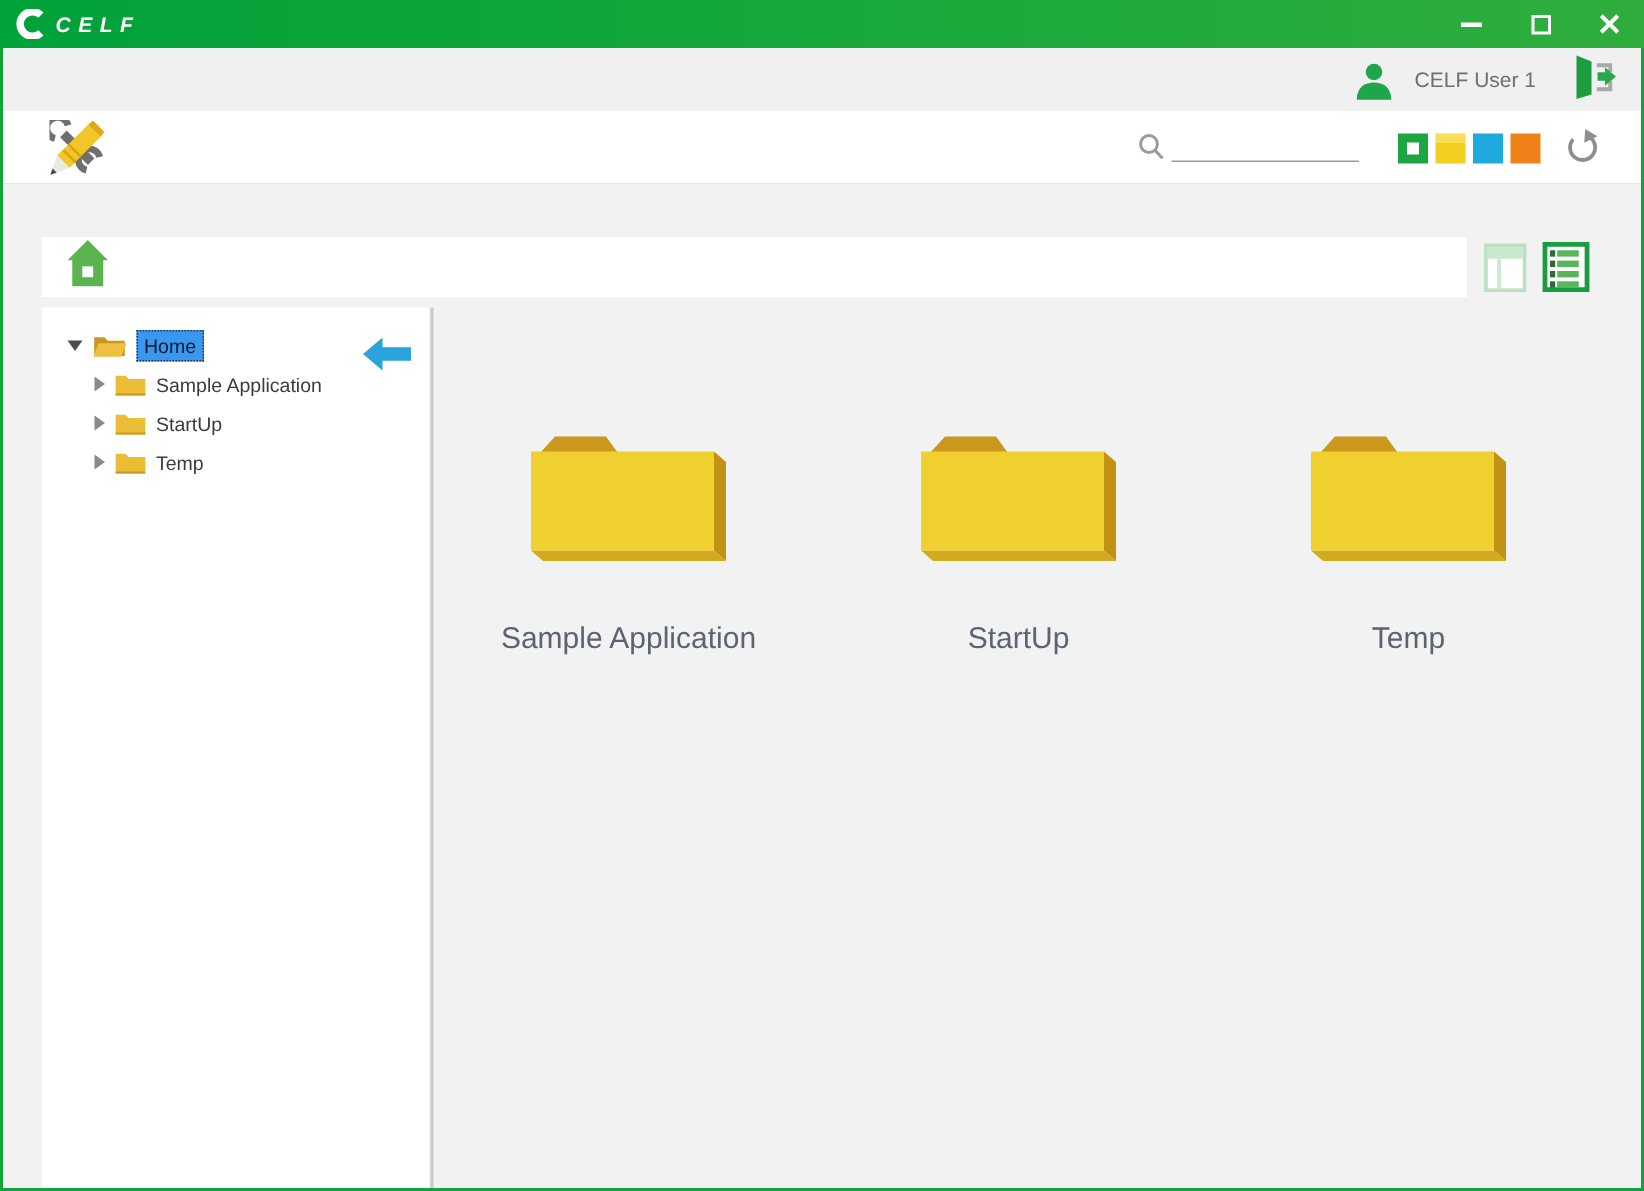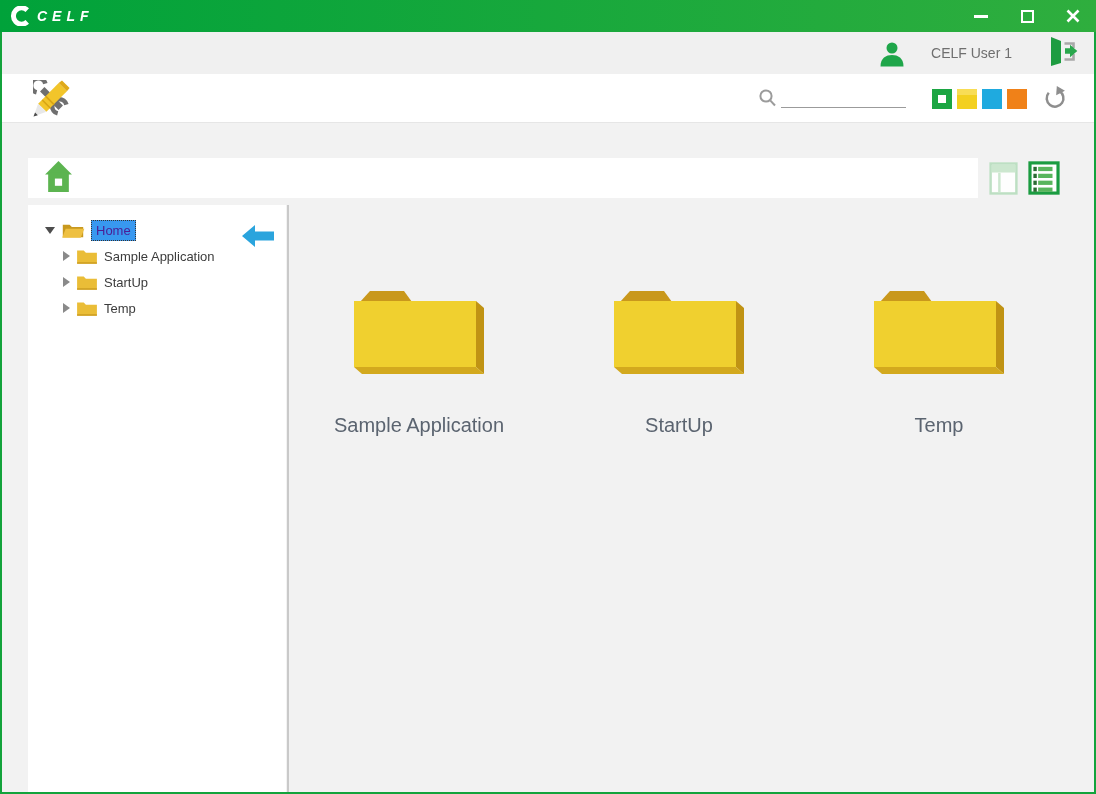--- a/index.html
+++ b/index.html
@@ -16,21 +16,21 @@
              background:linear-gradient(90deg,#00a23a,#2fae3e); display:flex; align-items:center; padding-left:10px;font-style:italic; }
   .logo{ display:flex; align-items:center; gap:7px; }
   .logo-text{ color:#fff; font-weight:bold; font-size:14px; letter-spacing:5px; }
   .win-controls{ margin-left:auto; display:flex; height:32px; }
   .win-btn{ width:46px; height:32px; display:flex; align-items:center; justify-content:center; cursor:default; }
   .glyph-min{ width:14px; height:3px; background:#fff; }
   .glyph-max{ width:13px; height:13px; border:2px solid #fff; }
 
   
   .userbar{ position:absolute; left:0; top:32px; width:1096px; height:42px; background:#f0f0f0;
-            display:flex; align-items:center; justify-content:flex-end; padding-right:18px; gap:26px; }
+            display:flex; align-items:center; justify-content:flex-end; padding-right:18px; gap:14px; }
   .username{ font-size:14px; color:#6f6f6f; }
 
   
   .toolbar{ position:absolute; left:2px; top:74px; width:1092px; height:49px; background:#fff;
             border-bottom:1px solid #e6e6e6; }
   .tool-icon{ position:absolute; left:31px; top:6px; }
   .search{ position:absolute; left:756px; top:12px; display:flex; align-items:flex-end; }
   .search-input{ width:125px; border:none; border-bottom:1px solid #9b9b9b; background:transparent;
                  margin-left:4px; height:22px; font-size:13px; color:#444; outline:none; }
   .palette{ position:absolute; left:930px; top:15px; display:flex; gap:5px; }
@@ -50,21 +50,21 @@
 
   
   .tree-panel{ position:absolute; left:28px; top:205px; width:258px; height:587px; background:#fff; padding-top:12px; }
   .splitter{ position:absolute; left:287px; top:205px; width:2px; height:587px; background:#c9c9c9; }
   .trow{ height:26px; display:flex; align-items:center; gap:6px; }
   .trow.root{ padding-left:17px; }
   .trow.child{ padding-left:35px; }
   .tri-down{ width:0; height:0; border-left:5px solid transparent; border-right:5px solid transparent; border-top:7px solid #4d4d4d; }
   .tri-right{ width:0; height:0; border-top:5px solid transparent; border-bottom:5px solid transparent; border-left:7px solid #8a8a8a; }
   .tlabel{ font-size:13px; color:#3c3c3c; white-space:nowrap; }
-  .tlabel.selected{ background:#3898f0; color:#4c1d95; border:1px dotted #333; padding:2px 4px; }
+  .tlabel.selected{ background:#3898f0; color:#0f172a; border:1px dotted #333; padding:2px 4px; }
   .cursor-arrow{ position:absolute; left:242px; top:225px; }
 
   
   .folder-tile{ position:absolute; top:288px; width:200px; text-align:center; }
   .folder-tile .flabel{ display:block; margin-top:36px; font-size:20px; color:#5b6470; }
   .t1{ left:319px; } .t2{ left:579px; } .t3{ left:839px; }
 </style>
 </head>
 <body>
 

